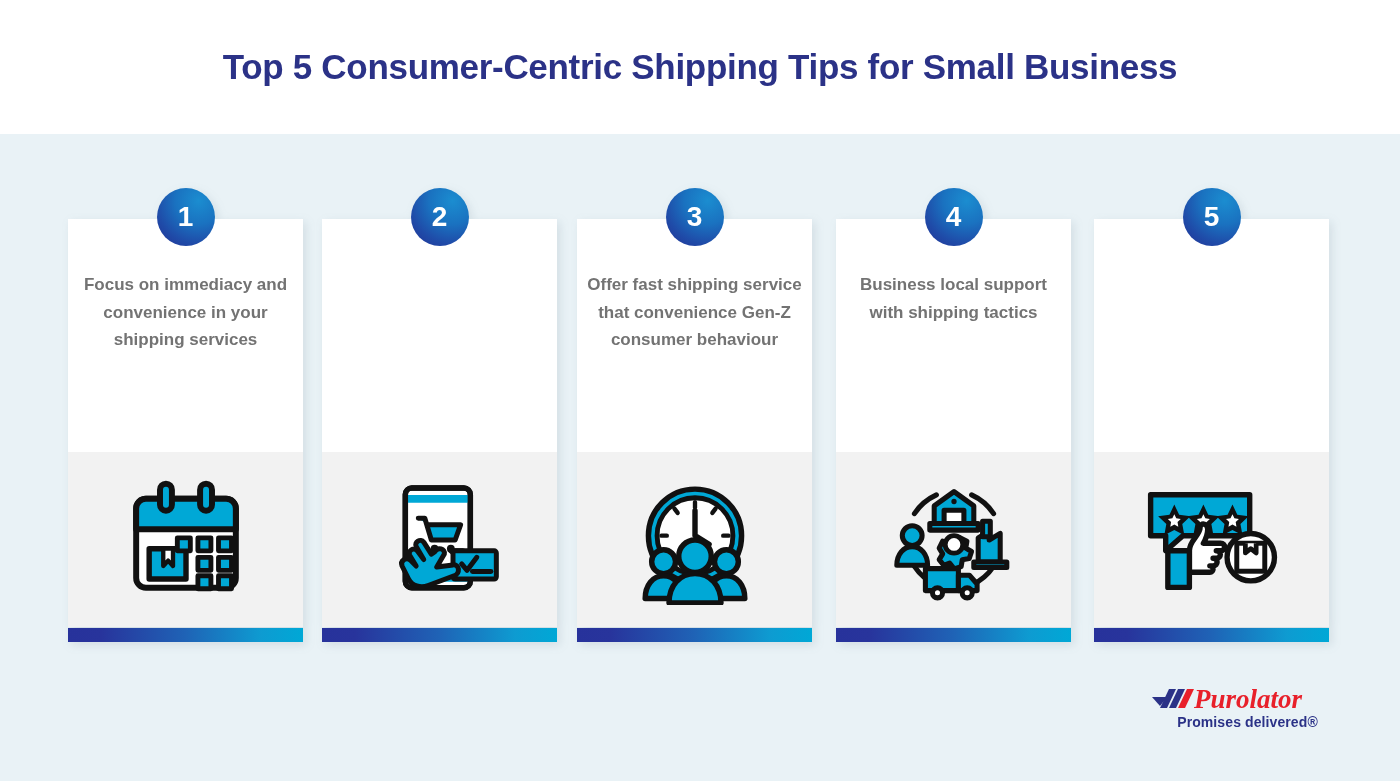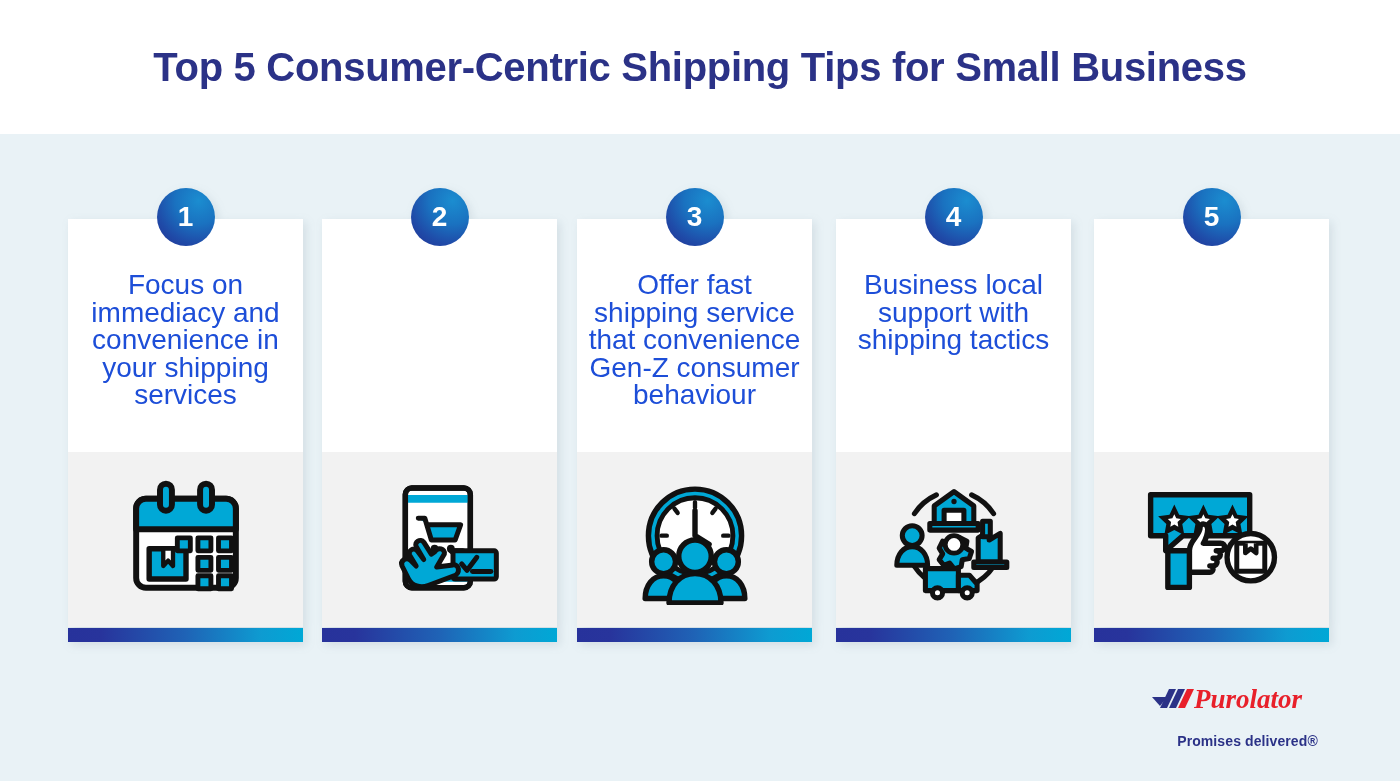--- a/index.html
+++ b/index.html
@@ -30,21 +30,21 @@
   }
   #page-title {
     position: absolute;
     left: 0;
     top: 0;
     width: 1400px;
     height: 134px;
     display: flex;
     align-items: center;
     justify-content: center;
-    font-size: 40px;
+    font-size: 35px;
     font-weight: bold;
     color: #2b3287;
     letter-spacing: -0.3px;
     white-space: nowrap;
   }
   
   #stage {
     position: absolute;
     left: 0;
     top: 134px;
@@ -86,24 +86,24 @@
     width: 235px;
     height: 14px;
     background: linear-gradient(to right, #27329b 0%, #28349c 14%, #1f63b6 50%, #0e9bd1 82%, #00a8d6 100%);
   }
   .card-text {
     position: absolute;
     left: 10px;
     top: 52px;
     width: 215px;
     text-align: center;
-    font-size: 28px;
+    font-size: 17px;
     line-height: 27.5px;
-    font-weight: normal;
-    color: #1d4ed8;
+    font-weight: bold;
+    color: #737373;
   }
   
   .badge {
     position: absolute;
     top: -31px;
     left: 50%;
     transform: translateX(-50%);
     width: 58px;
     height: 58px;
     border-radius: 50%;
@@ -134,21 +134,21 @@
   #logo-wordmark {
     position: absolute;
     left: 0;
     top: 0;
     width: 195px;
     height: 33px;
   }
   #logo-tagline {
     position: absolute;
     left: 0;
-    top: 50px;
+    top: 31px;
     width: 195px;
     text-align: center;
     font-size: 14px;
     font-weight: bold;
     color: #2b3287;
     letter-spacing: 0.1px;
   }
 </style>
 </head>
 <body>

